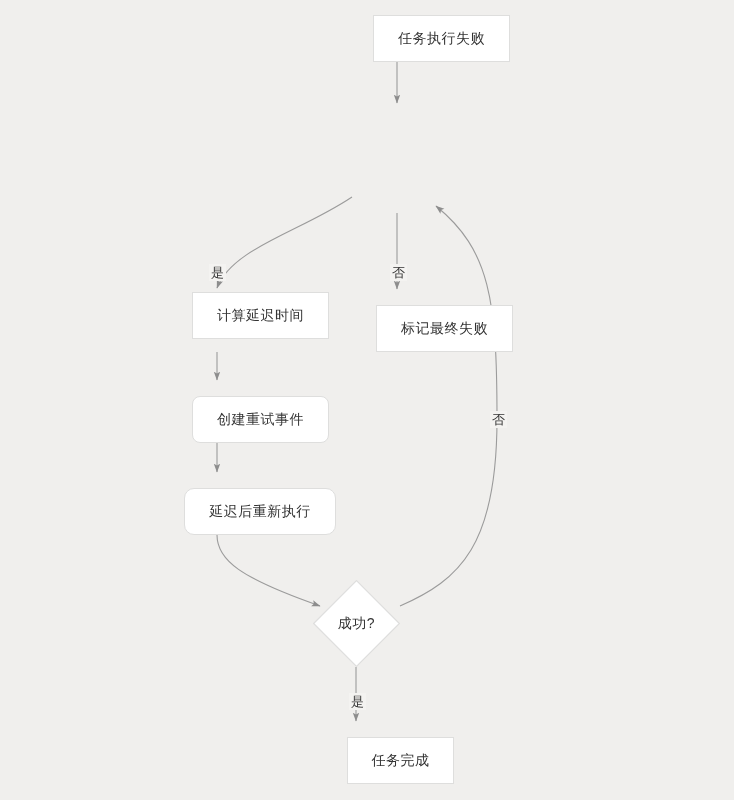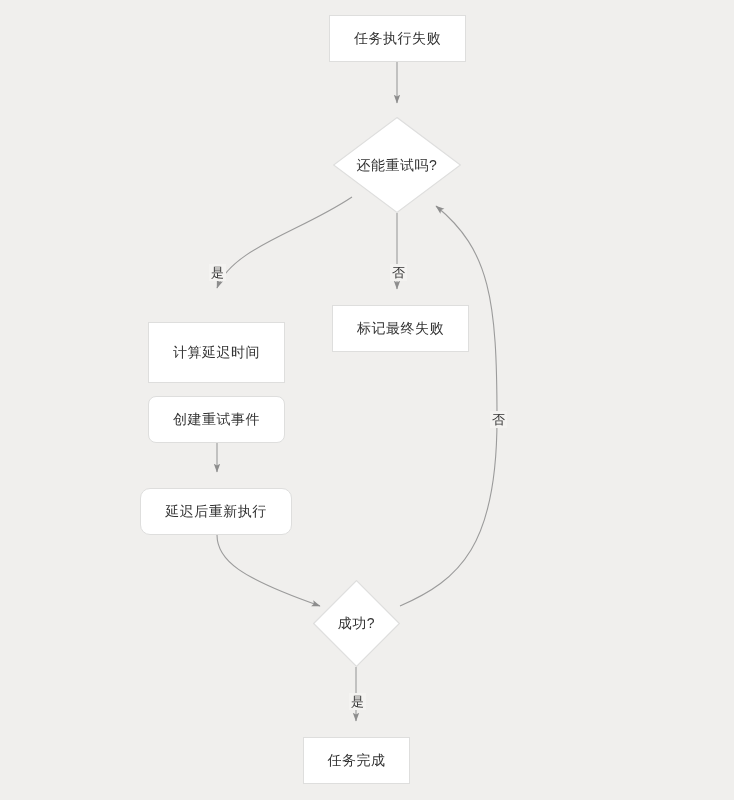--- a/index.html
+++ b/index.html
@@ -33,20 +33,21 @@
     justify-content: center;
     color: #333333;
     font-size: 14px;
     line-height: 1.2;
     white-space: nowrap;
     letter-spacing: 0.5px;
   }
   .node-process {
     background: #ffffff;
     border: 1px solid #dededd;
+    margin-left: 44px;
   }
   .node-decision {
     background: transparent;
     border: none;
   }
   .diamond-shape {
     position: absolute;
     left: 0;
     top: 0;
     width: 100%;
@@ -92,28 +93,22 @@
 
     <path d="M356,667 L356,721" fill="none" stroke="#9b9b9b" stroke-width="1.1" marker-end="url(#arrowhead)"></path>
 
     <path d="M400,606 C460,580 497,545 497,419 C497,300 490,250 436,206" fill="none" stroke="#9b9b9b" stroke-width="1.1" marker-end="url(#arrowhead)"></path>
   </svg>
 
   <div class="node node-process" style="left:329px; top:15px; width:137px; height:47px;">
     <span>任务执行失败</span>
   </div>
 
-  <div class="node node-decision" style="left:333px; top:117px; width:128px; height:96px;">
-    <svg class="diamond-shape" viewBox="0 0 128 96" preserveAspectRatio="none">
-      <polygon points="64,0.6 127.4,48 64,95.4 0.6,48" fill="#ffffff" stroke="#dededd" stroke-width="1.2"></polygon>
-    </svg>
-    <span class="diamond-label">还能重试吗?</span>
-  </div>
 
-  <div class="node node-process" style="left:148px; top:322px; width:137px; height:61px;">
+  <div class="node node-process" style="left:148px; top:292px; width:137px; height:47px;">
     <span>计算延迟时间</span>
   </div>
 
   <div class="node node-process" style="left:332px; top:305px; width:137px; height:47px;">
     <span>标记最终失败</span>
   </div>
 
   <div class="node node-process" style="left:148px; top:396px; width:137px; height:47px;border-radius:8px;">
     <span>创建重试事件</span>
   </div>

